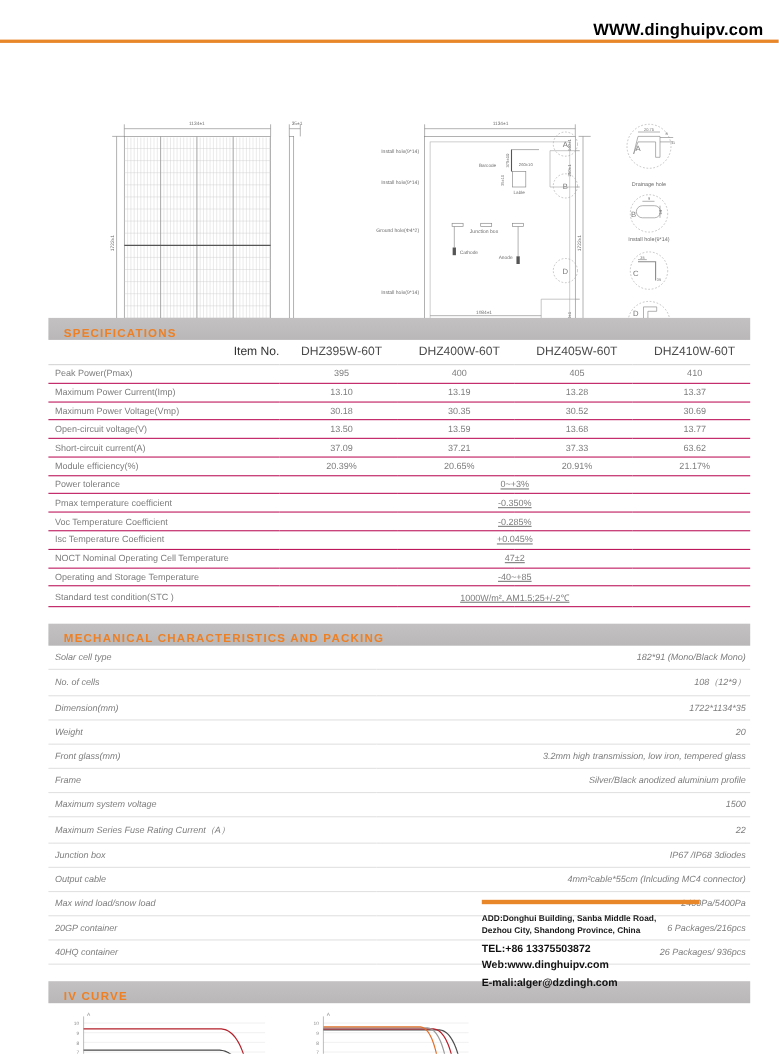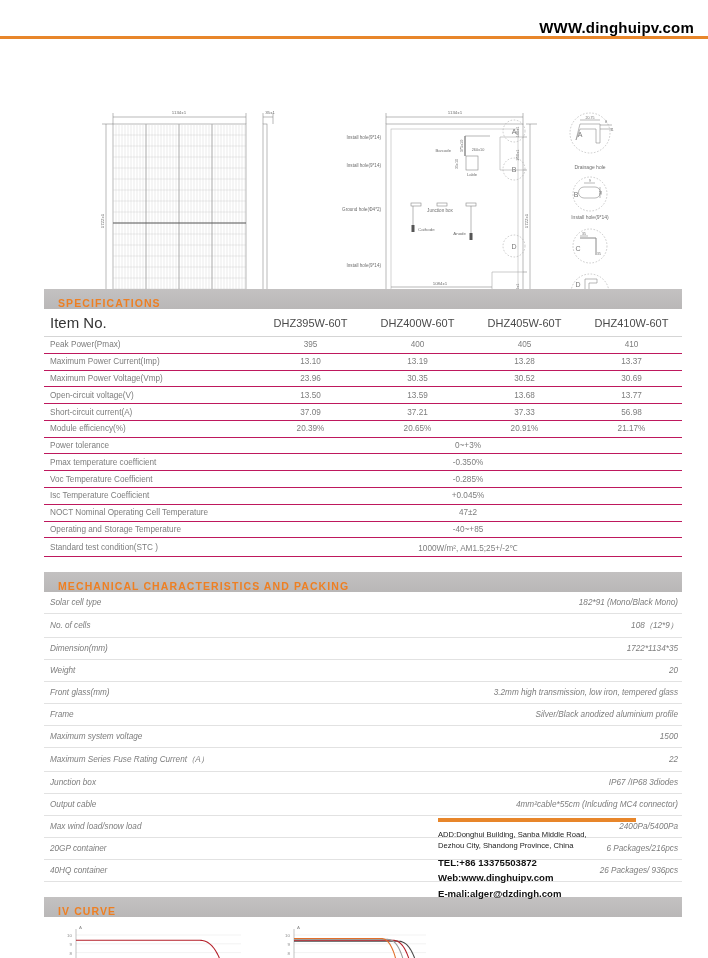--- a/index.html
+++ b/index.html
@@ -72,23 +72,23 @@
     white-space: nowrap;
   }
   .tbl .lbl { text-align: left; width: 210px; }
   .tbl thead td {
     font-size: 11px;
     color: #4a4a4a;
     padding-bottom: 5px;
     padding-top: 5px;
     border-bottom: 1px solid #d5d5d5;
   }
-  .tbl thead td.lbl { font-size: 15px; color: #333; }
+  .tbl thead td.lbl { font-size: 11px; color: #333; text-align: right; }
   .tbl td.span4 { text-align: center; }
-  .tbl tr.spanrow td.span4 { padding-left: 0; }
+  .tbl tr.spanrow td.span4 { padding-left: 0; text-decoration: underline; }
 
   
   .tbl-mech { margin: 0 26px 0 44px; width: 638px; border-collapse: collapse; font-size: 8.2px; color: #7d7d7d; }
   .tbl-mech td { border-bottom: 1px solid #e2e2e2; padding: 6px 2px; white-space: nowrap; font-style: italic; }
   .tbl-mech td.k { text-align: left; padding-left: 6px; }
   .tbl-mech td.v { text-align: right; padding-right: 4px; }
   .gap14 { height: 15px; }
 
   
   .chart-area {
@@ -99,21 +99,21 @@
   .chart-box { position: absolute; top: 0; }
 
   
   .contact {
     position: absolute;
     left: 438px;
     top: 818px;
     width: 250px;
   }
   .contact .bar { height: 3.5px; background: #e8862a; width: 198px; margin-bottom: 7px; }
-  .contact .addr { font-size: 7.6px; font-weight: normal; color: #1a1a1a; line-height: 1.55; }
+  .contact .addr { font-size: 7.6px; font-weight: bold; color: #1a1a1a; line-height: 1.55; }
   .contact .line { font-size: 9.6px; font-weight: bold; color: #111; margin-top: 4.5px; }
 </style>
 </head>
 <body>
 
 <div class="site-header">
   <div class="site-url">WWW.dinghuipv.com</div>
 </div>
 <div class="header-rule"></div>
 
@@ -359,38 +359,38 @@
     </tr>
     <tr>
       <td class="lbl">Maximum Power Current(Imp)</td>
       <td>13.10</td>
       <td>13.19</td>
       <td>13.28</td>
       <td>13.37</td>
     </tr>
     <tr>
       <td class="lbl">Maximum Power Voltage(Vmp)</td>
-      <td>23.96</td>
+      <td>30.18</td>
       <td>30.35</td>
       <td>30.52</td>
       <td>30.69</td>
     </tr>
     <tr>
       <td class="lbl">Open-circuit voltage(V)</td>
       <td>13.50</td>
       <td>13.59</td>
       <td>13.68</td>
       <td>13.77</td>
     </tr>
     <tr>
       <td class="lbl">Short-circuit current(A)</td>
       <td>37.09</td>
       <td>37.21</td>
       <td>37.33</td>
-      <td>56.98</td>
+      <td>63.62</td>
     </tr>
     <tr>
       <td class="lbl">Module efficiency(%)</td>
       <td>20.39%</td>
       <td>20.65%</td>
       <td>20.91%</td>
       <td>21.17%</td>
     </tr>
     <tr class="spanrow">
       <td class="lbl">Power tolerance</td>

